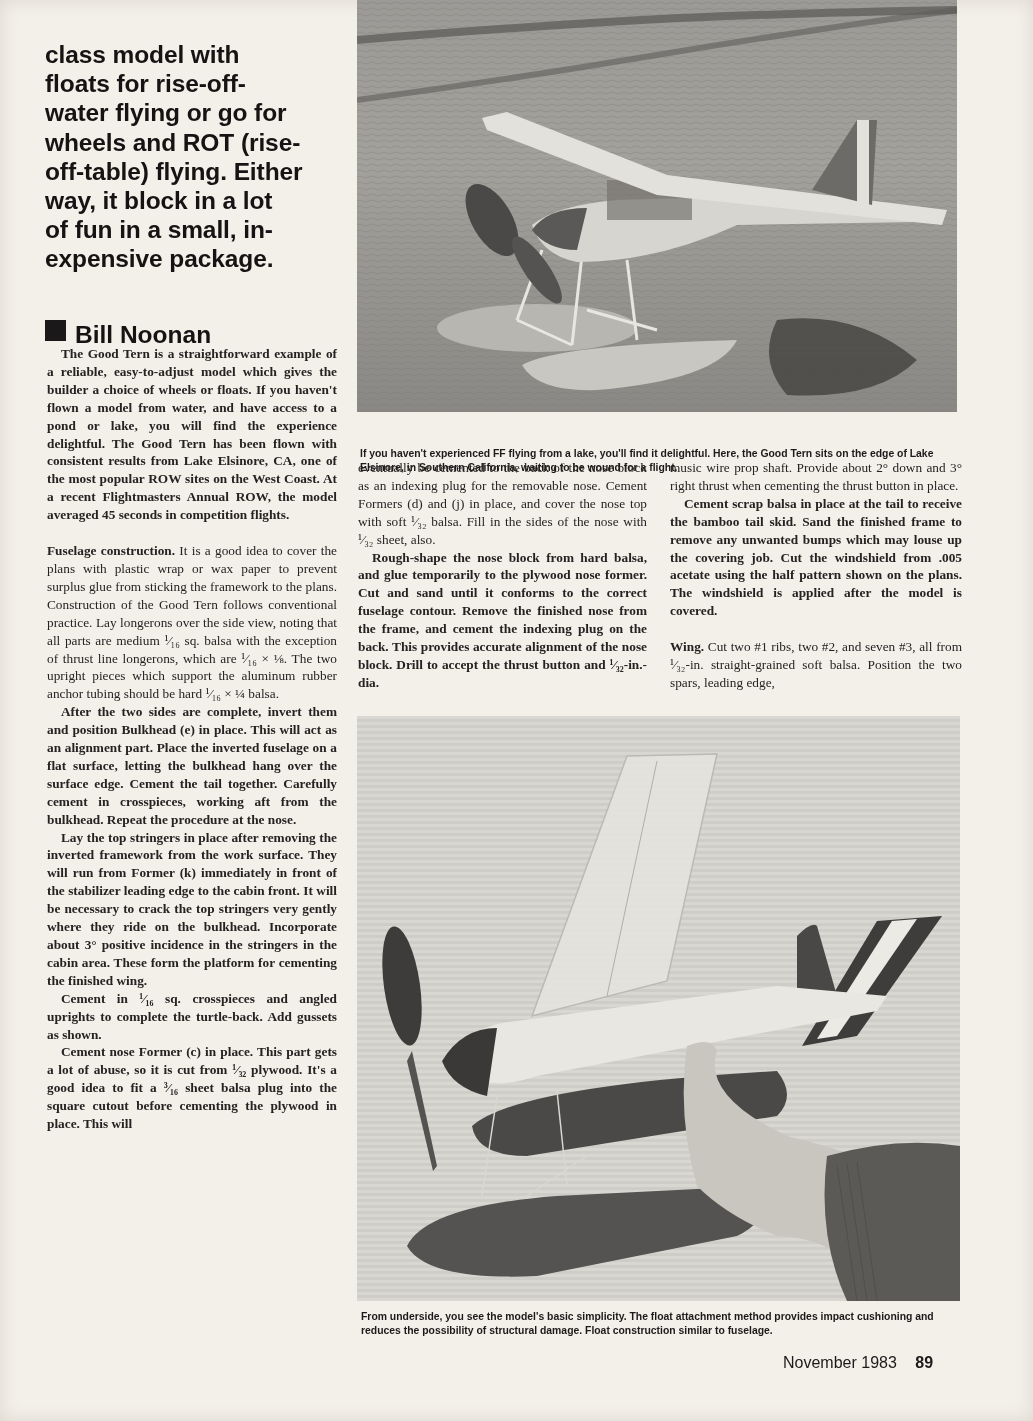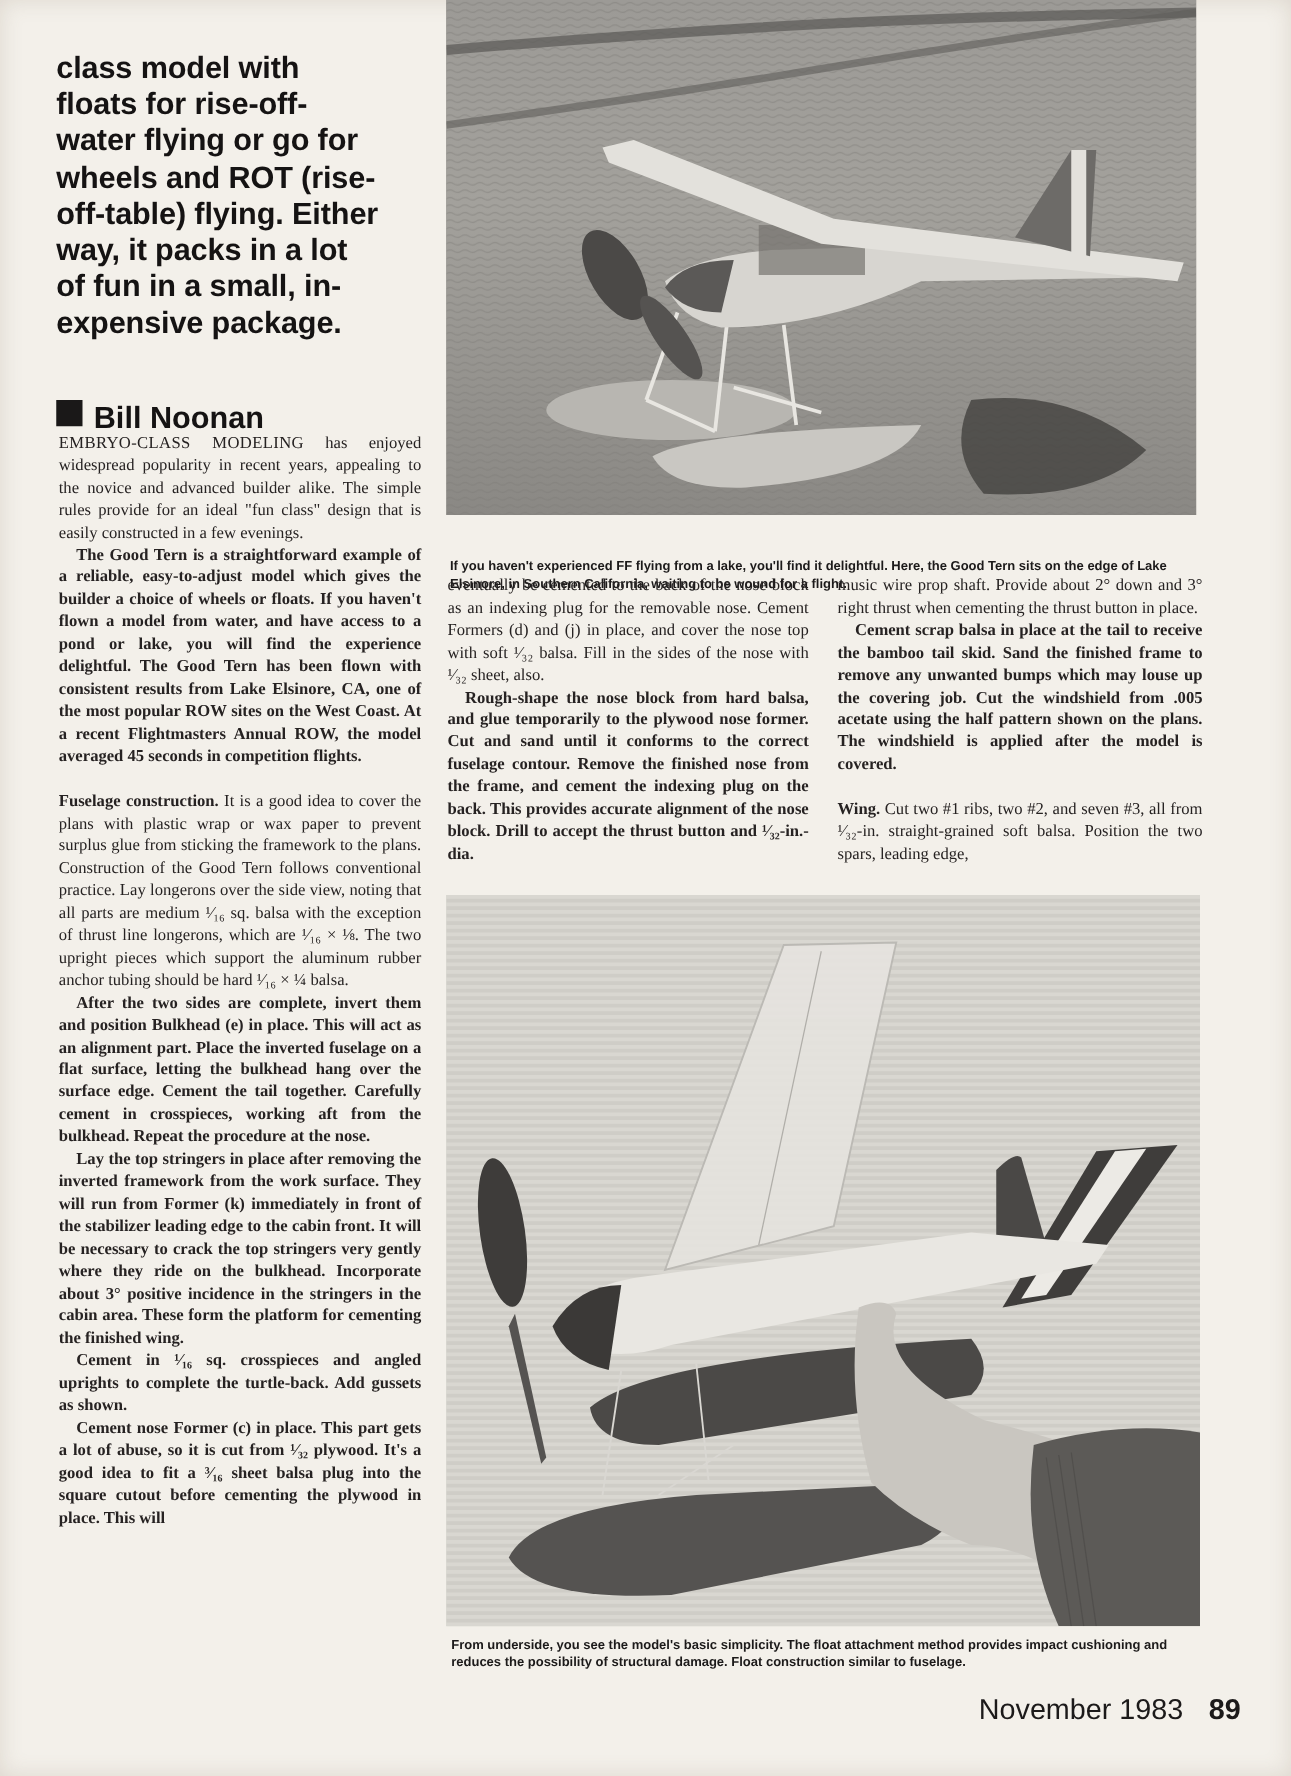--- a/index.html
+++ b/index.html
@@ -49,48 +49,47 @@
 
   .caption {
     position:absolute; font-family:"Liberation Sans", sans-serif; font-weight:bold;
     font-size:10.4px; line-height:13.6px; color:#1c1a1a;
   }
   #caption-top { left:360px; top:447px; width:600px; }
   #caption-bottom { left:361px; top:1310px; width:606px; }
 
   .folio {
     position:absolute; left:783px; top:1354px; font-family:"Liberation Sans", sans-serif;
-    font-size:23px; color:#1c1a1a;text-align:right;
+    font-size:16px; color:#1c1a1a;text-align:right;
   }
   .folio .month { margin-right:14px; }
   .folio .pagenum { font-weight:bold; }
 </style>
 </head>
 <body>
 
 <div class="page-edge"></div>
 
 <div class="headline">
   <div>class model with</div>
   <div>floats for rise-off-</div>
   <div>water flying or go for</div>
   <div>wheels and ROT (rise-</div>
   <div>off-table) flying. Either</div>
-  <div>way, it packs in a lot</div>
+  <div>way, it block in a lot</div>
   <div>of fun in a small, in-</div>
   <div>expensive package.</div>
 </div>
 
 <div class="byline">
   <span class="square"></span>
   <span>Bill Noonan</span>
 </div>
 
 <div class="col" id="col1">
-  <p><span class="smallcaps">EMBRYO-CLASS MODELING</span><span> has enjoyed widespread popularity in recent years, appealing to the novice and advanced builder alike. The simple rules provide for an ideal "fun class" design that is easily constructed in a few evenings.</span></p>
   <p class="ind">The Good Tern is a straightforward example of a reliable, easy-to-adjust model which gives the builder a choice of wheels or floats. If you haven't flown a model from water, and have access to a pond or lake, you will find the experience delightful. The Good Tern has been flown with consistent results from Lake Elsinore, CA, one of the most popular ROW sites on the West Coast. At a recent Flightmasters Annual ROW, the model averaged 45 seconds in competition flights.</p>
   <p class="gap"><span class="runin">Fuselage construction.</span><span> It is a good idea to cover the plans with plastic wrap or wax paper to prevent surplus glue from sticking the framework to the plans. Construction of the Good Tern follows conventional practice. Lay longerons over the side view, noting that all parts are medium ¹⁄₁₆ sq. balsa with the exception of thrust line longerons, which are ¹⁄₁₆ × ⅛. The two upright pieces which support the aluminum rubber anchor tubing should be hard ¹⁄₁₆ × ¼ balsa.</span></p>
   <p class="ind">After the two sides are complete, invert them and position Bulkhead (e) in place. This will act as an alignment part. Place the inverted fuselage on a flat surface, letting the bulkhead hang over the surface edge. Cement the tail together. Carefully cement in crosspieces, working aft from the bulkhead. Repeat the procedure at the nose.</p>
   <p class="ind">Lay the top stringers in place after removing the inverted framework from the work surface. They will run from Former (k) immediately in front of the stabilizer leading edge to the cabin front. It will be necessary to crack the top stringers very gently where they ride on the bulkhead. Incorporate about 3° positive incidence in the stringers in the cabin area. These form the platform for cementing the finished wing.</p>
   <p class="ind">Cement in ¹⁄₁₆ sq. crosspieces and angled uprights to complete the turtle-back. Add gussets as shown.</p>
   <p class="ind">Cement nose Former (c) in place. This part gets a lot of abuse, so it is cut from ¹⁄₃₂ plywood. It's a good idea to fit a ³⁄₁₆ sheet balsa plug into the square cutout before cementing the plywood in place. This will</p>
 </div>
 
 <div class="photo" id="photo-top">
   <svg viewBox="0 0 600 412" preserveAspectRatio="none">

